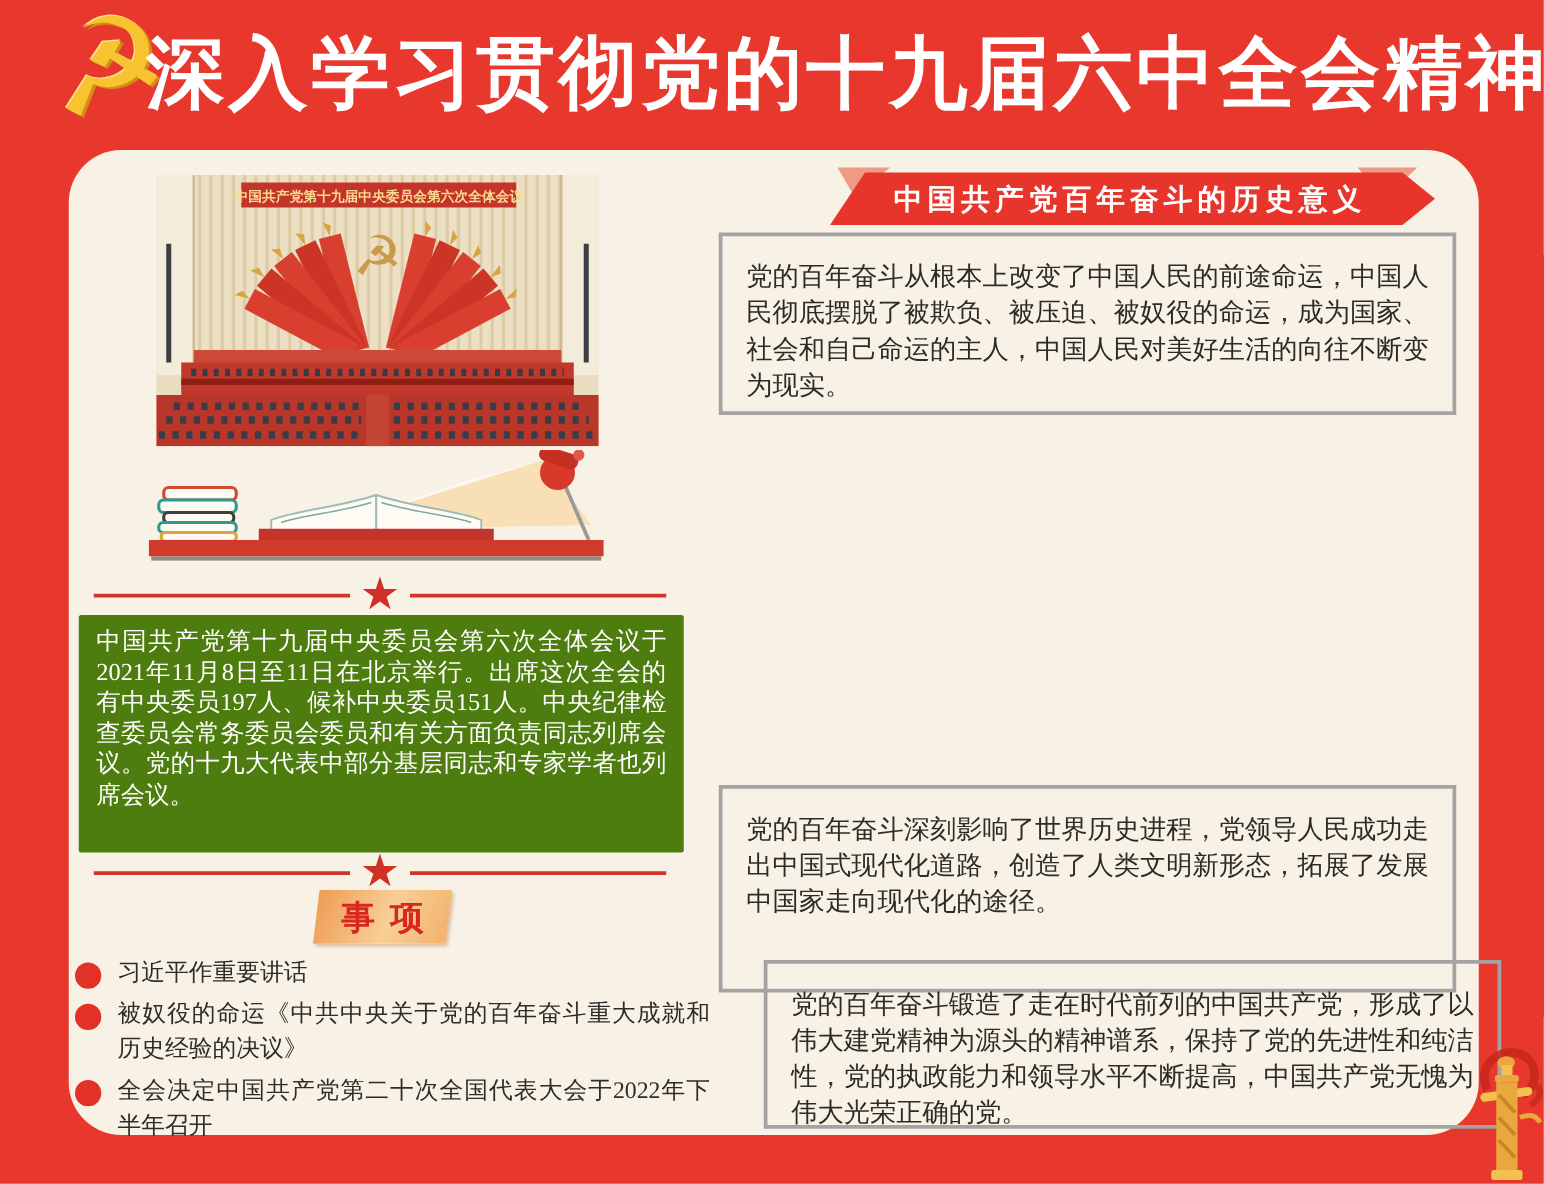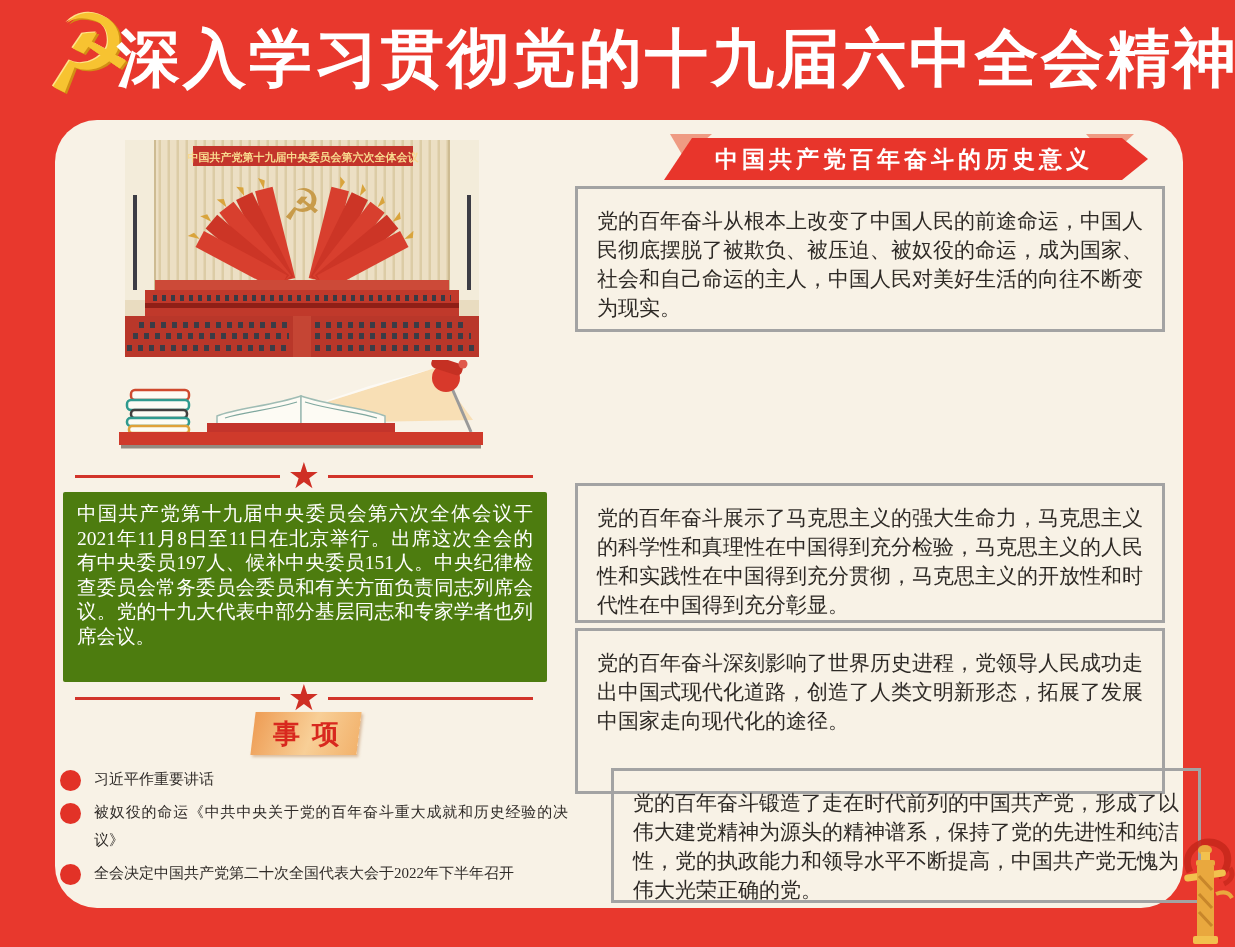--- a/index.html
+++ b/index.html
@@ -67,21 +67,21 @@
     font-family:"Liberation Sans","DejaVu Sans",sans-serif;
   }
 
   .bullet-list { position:absolute; left:5px; top:645px; width:508px; }
   .bullet-item { display:flex; gap:13px; margin-bottom:5px; }
   .bullet-item .dot {
     width:21px; height:21px; border-radius:50%;
     background:#e23227; flex:0 0 21px; margin-top:5px;
   }
   .bullet-item .txt {
-    font-size:15px; line-height:28px; color:#2f2b28; text-align:justify;
+    font-size:19px; line-height:28px; color:#2f2b28; text-align:justify;
   }
 
   
   .ribbon { position:absolute; left:585px; top:12px; width:520px; height:54px; }
 
   .pbox {
     position:absolute; left:520px; width:590px;
     border:3px solid #a3a3a3;
     padding:18px 19px;
     font-size:21px; line-height:29px; color:#2e2a26;
@@ -262,21 +262,20 @@
   <div class="ribbon">
     <svg width="520" height="54" viewBox="0 0 520 54">
       <polygon points="30,2 72,2 44,26" fill="#ef9b83"></polygon>
       <polygon points="446,2 494,2 468,26" fill="#ef9b83"></polygon>
       <polygon points="52,6 482,6 508,27 482,48 24,48" fill="#e8352b"></polygon>
       <text x="264" y="35" text-anchor="middle" font-size="23" font-weight="bold" fill="#ffffff" letter-spacing="4" font-family="'Liberation Sans',sans-serif">中国共产党百年奋斗的历史意义</text>
     </svg>
   </div>
 
   <div class="pbox pbox-0">党的百年奋斗从根本上改变了中国人民的前途命运，中国人民彻底摆脱了被欺负、被压迫、被奴役的命运，成为国家、社会和自己命运的主人，中国人民对美好生活的向往不断变为现实。</div>
-  <div class="pbox pbox-2">党的百年奋斗展示了马克思主义的强大生命力，马克思主义的科学性和真理性在中国得到充分检验，马克思主义的人民性和实践性在中国得到充分贯彻，马克思主义的开放性和时代性在中国得到充分彰显。</div>
   <div class="pbox pbox-3">党的百年奋斗深刻影响了世界历史进程，党领导人民成功走出中国式现代化道路，创造了人类文明新形态，拓展了发展中国家走向现代化的途径。</div>
   <div class="pbox pbox-4">党的百年奋斗锻造了走在时代前列的中国共产党，形成了以伟大建党精神为源头的精神谱系，保持了党的先进性和纯洁性，党的执政能力和领导水平不断提高，中国共产党无愧为伟大光荣正确的党。</div>
 
 </div>
 
 <div class="pillar">
   <svg width="63" height="115" viewBox="0 0 63 115">
     <path d="M18,40 C8,20 30,4 46,12 C60,19 58,38 46,44" fill="none" stroke="#c8281c" stroke-width="7" opacity="0.9"></path>
     <path d="M52,52 C60,48 62,42 58,36" fill="none" stroke="#c8281c" stroke-width="5" opacity="0.8"></path>
     <ellipse cx="33" cy="18" rx="7" ry="5" fill="#e9a83e"></ellipse>

